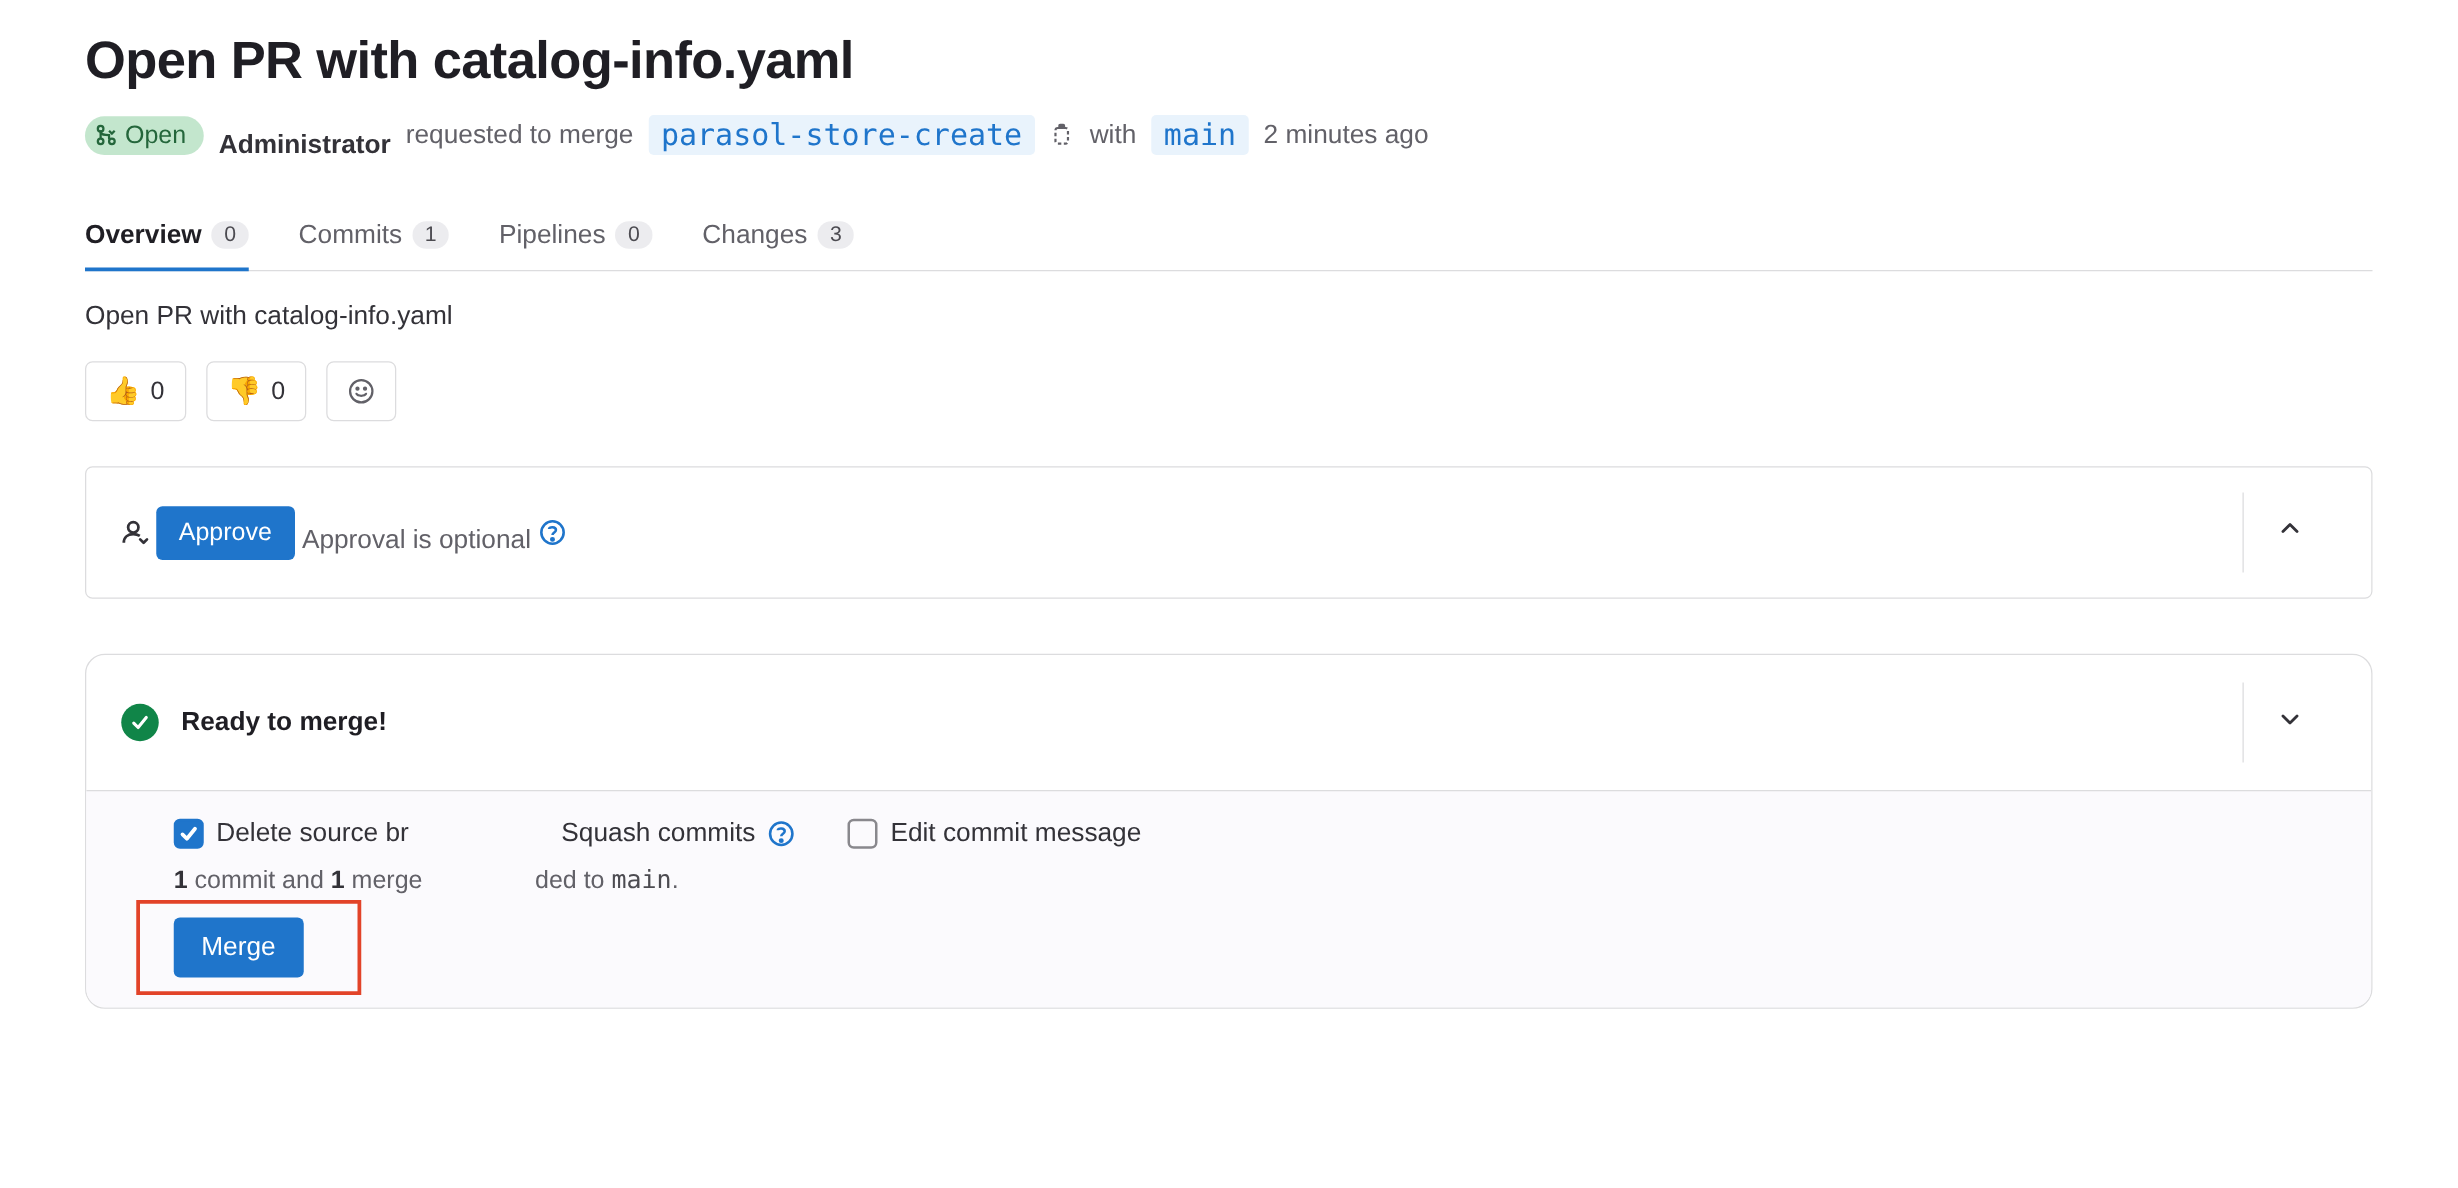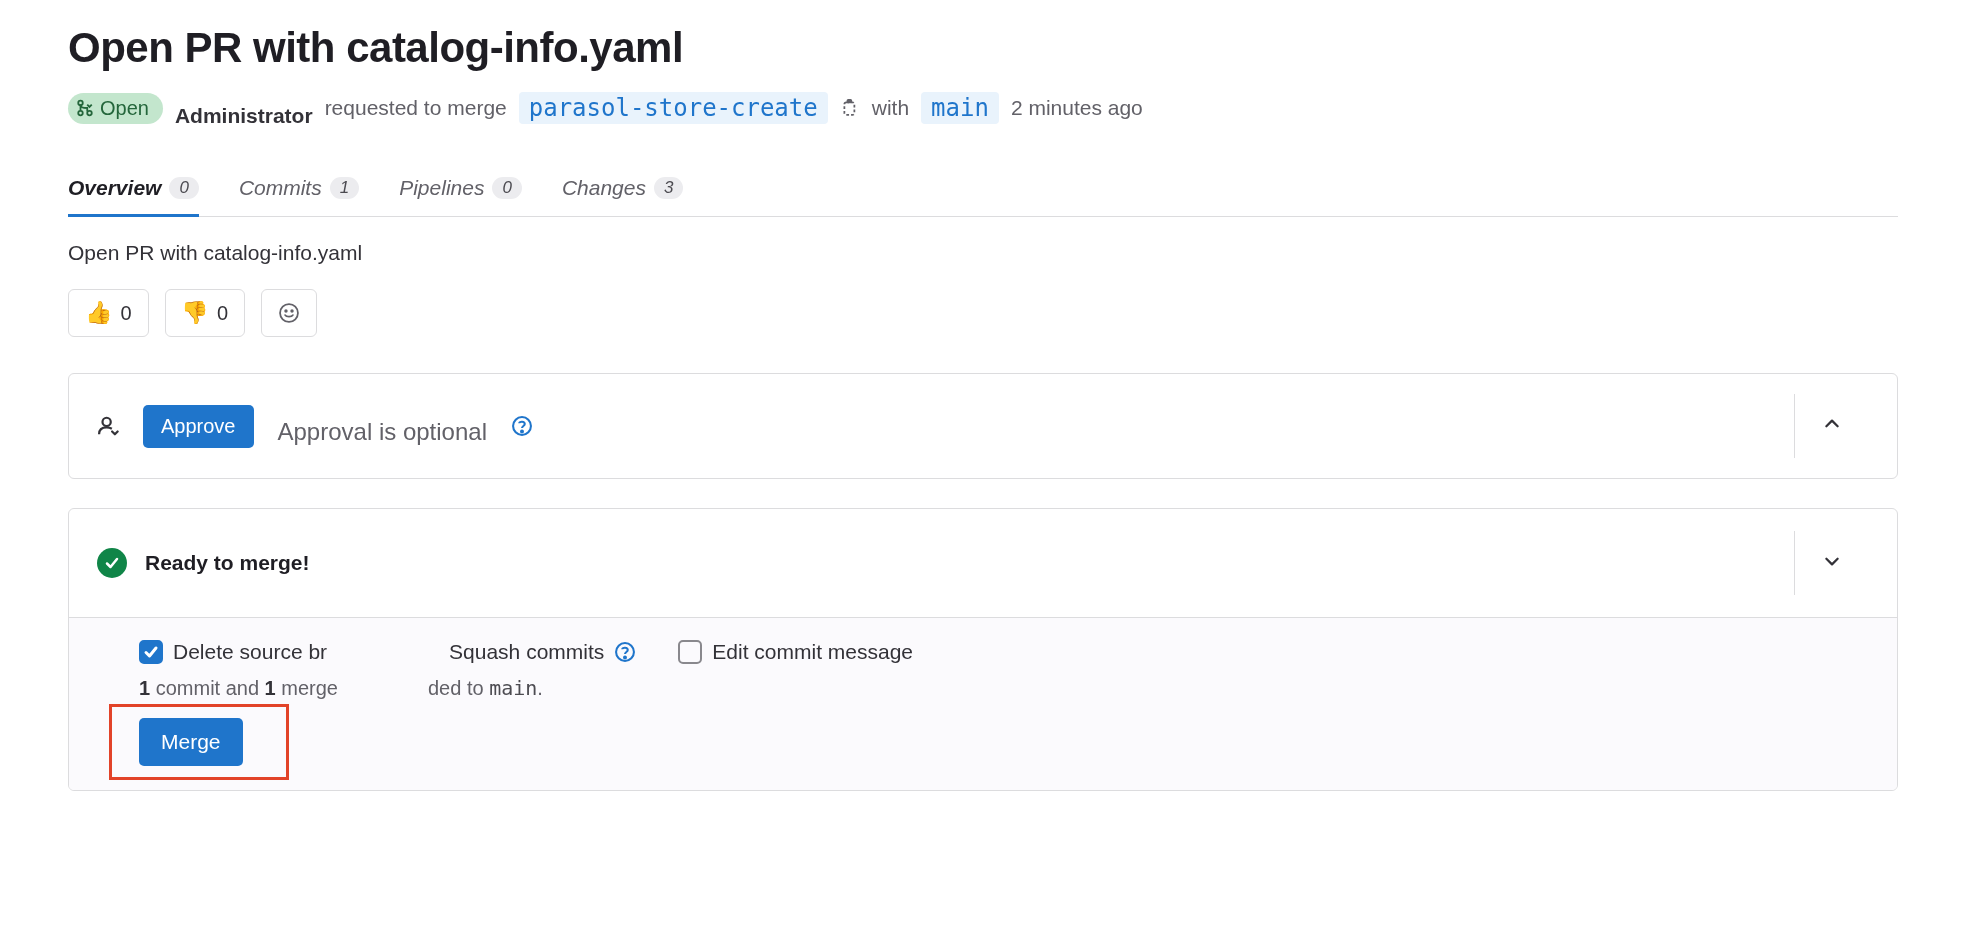--- a/index.html
+++ b/index.html
@@ -7,37 +7,37 @@
 .container { padding: 24px 68px 24px 68px; }
 .pr-title { font-size: 42px; font-weight: 700; color: #1f1e24; margin-bottom: 16px; letter-spacing: -0.5px; }
 .meta-row { display: flex; align-items: center; gap: 12px; font-size: 21px; flex-wrap: wrap; }
 .status-badge { display: inline-flex; align-items: center; gap: 6px; background: #c3e6cd; color: #24663b; border-radius: 20px; padding: 4px 14px 4px 8px; font-weight: 500; font-size: 20px; }
 .merge-icon { width: 18px; height: 18px; }
 .author { font-weight: 600; color: #333238; margin-top: 16px; }
 .meta-text { color: #626168; }
 .branch-chip { background: #e9f3fc; color: #1f75cb; font-family: ui-monospace, SFMono-Regular, Menlo, monospace; padding: 2px 10px; border-radius: 4px; font-size: 24px; }
 .copy-icon { width: 20px; height: 20px; color: #626168; cursor: pointer; }
 .timestamp { color: #626168; }
-.tabs { display: flex; gap: 40px; border-bottom: 1px solid #dcdcde; margin-top: 48px; font-style: italic; }
+.tabs { display: flex; gap: 40px; border-bottom: 1px solid #dcdcde; margin-top: 48px; }
 .tab { display: flex; align-items: center; gap: 8px; padding: 0 0 14px 0; font-size: 21px; color: #626168; cursor: pointer; border-bottom: 3px solid transparent; margin-bottom: -1px; font-weight: 500; }
 .tab.active { color: #1f1e24; font-weight: 700; border-bottom-color: #1f75cb; }
 .tab-count { background: #ececef; color: #4c4b51; border-radius: 12px; padding: 1px 10px; font-size: 17px; font-weight: 500; }
 .description { margin-top: 24px; font-size: 21px; color: #333238; }
 .reactions { display: flex; gap: 16px; margin-top: 24px; }
 .reaction-btn { display: flex; align-items: center; gap: 8px; border: 1px solid #dcdcde; border-radius: 6px; padding: 10px 16px; font-size: 20px; background: #fff; cursor: pointer; color: #333238; }
 .reaction-btn .emoji { font-size: 22px; }
 .panel { border: 1px solid #dcdcde; border-radius: 6px; margin-top: 36px; background: #fff; }
-.panel-row { display: flex; align-items: center; padding: 20px 28px; gap: 24px; font-size: 21px; }
+.panel-row { display: flex; align-items: center; padding: 20px 28px; gap: 6px; font-size: 21px; }
 .reviewer-icon { width: 22px; height: 22px; color: #333238; }
 .approve-btn { background: #1f75cb; color: #fff; border: none; border-radius: 5px; padding: 10px 18px; font-size: 20px; font-weight: 500; cursor: pointer; }
-.approval-text { color: #626168; font-size: 24px; margin-top: 12px; }
+.approval-text { color: #626168; font-size: 21px; margin-top: 12px; }
 .help-icon { width: 22px; height: 22px; color: #1f75cb; }
 .collapse-section { border-left: 1px solid #dcdcde; padding: 20px 28px; margin-left: auto; }
 .chevron { width: 18px; height: 18px; color: #333238; cursor: pointer; }
-.merge-panel { border: 1px solid #dcdcde; border-radius: 6px; margin-top: 29px; overflow: hidden; position: relative; }
+.merge-panel { border: 1px solid #dcdcde; border-radius: 16px; margin-top: 44px; overflow: hidden; position: relative; }
 .merge-header { display: flex; align-items: center; padding: 22px 28px; gap: 18px; font-size: 21px; }
 .check-circle { width: 30px; height: 30px; background: #108548; border-radius: 50%; display: flex; align-items: center; justify-content: center; flex-shrink: 0; }
 .check-circle svg { width: 16px; height: 16px; color: #fff; }
 .merge-ready { font-weight: 700; color: #1f1e24; }
 .merge-body { background: #fbfafd; border-top: 1px solid #dcdcde; padding: 22px 28px 24px 70px; }
 .checkbox-row { display: flex; align-items: center; gap: 14px; font-size: 21px; color: #333238; flex-wrap: wrap; }
 .checkbox { width: 24px; height: 24px; border: 2px solid #89888d; border-radius: 5px; display: flex; align-items: center; justify-content: center; cursor: pointer; flex-shrink: 0; }
 .checkbox.checked { background: #1f75cb; border-color: #1f75cb; }
 .checkbox.checked svg { width: 16px; height: 16px; color: #fff; }
 .cb-group { display: flex; align-items: center; gap: 10px; margin-right: 28px; justify-content: center; }

